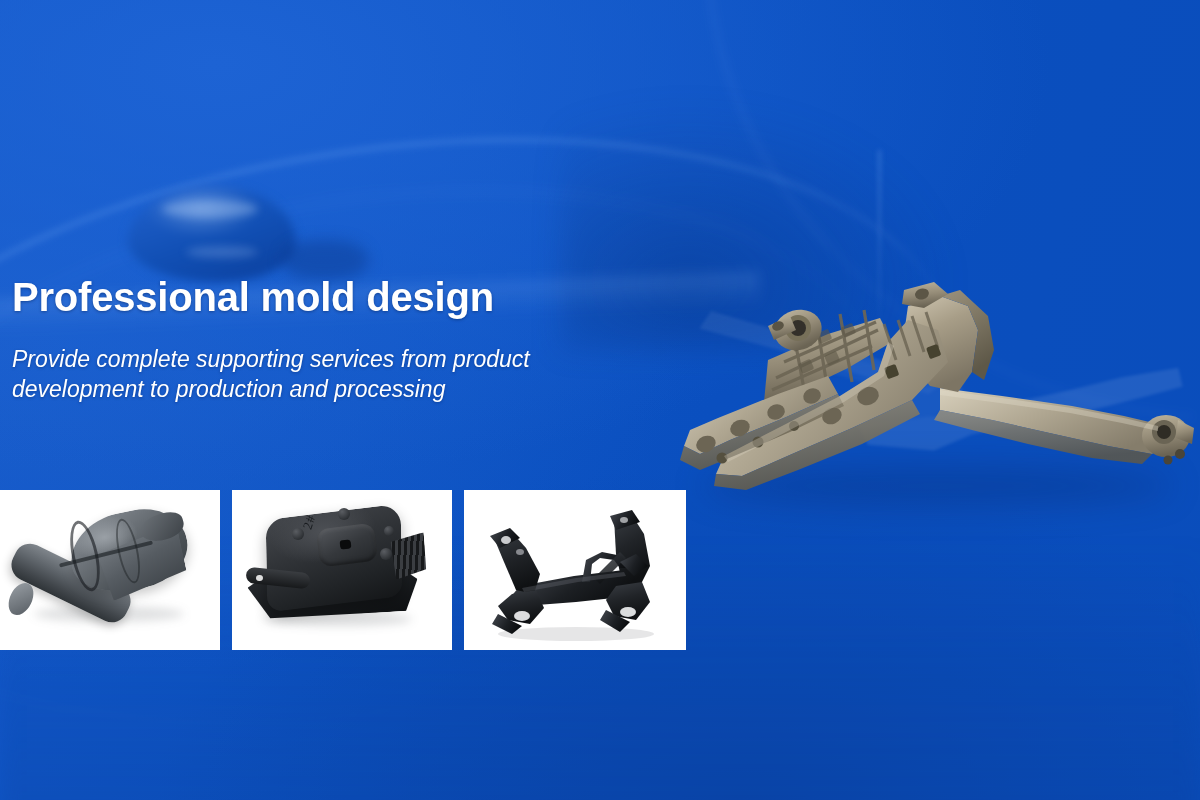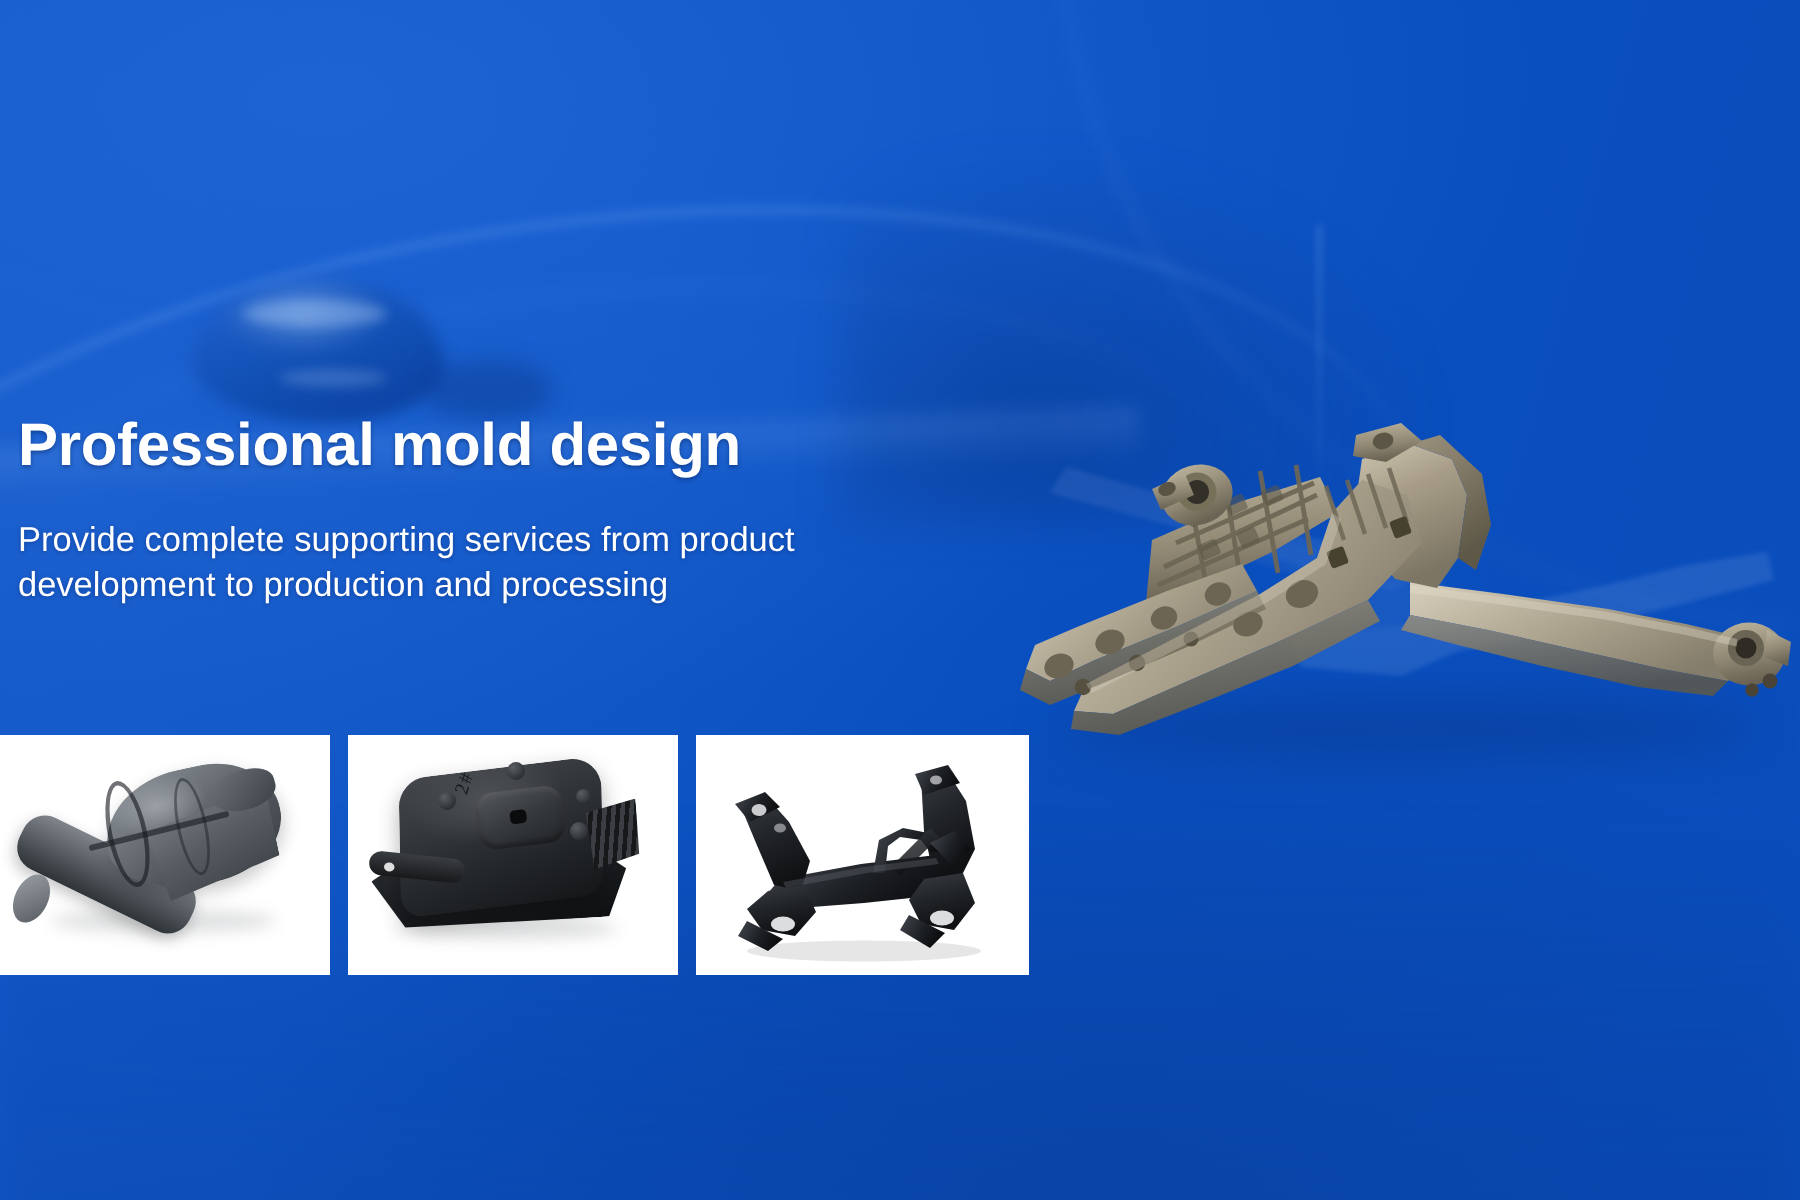--- a/index.html
+++ b/index.html
@@ -139,20 +139,21 @@
   }
 
   .subcopy {
     margin-top:26px;
     color:#ffffff;
     font-size:23px;
     font-weight:400;
     line-height:1.28;
     max-width:640px;
     text-shadow:0 1px 3px rgba(0,26,78,.40);
+    font-style:italic;
   }
 
   
   .thumbs { position:absolute; left:0; top:490px; height:160px; }
   .thumb {
     position:absolute; top:0;
     height:160px;
     background:#ffffff;
     overflow:hidden;
   }

